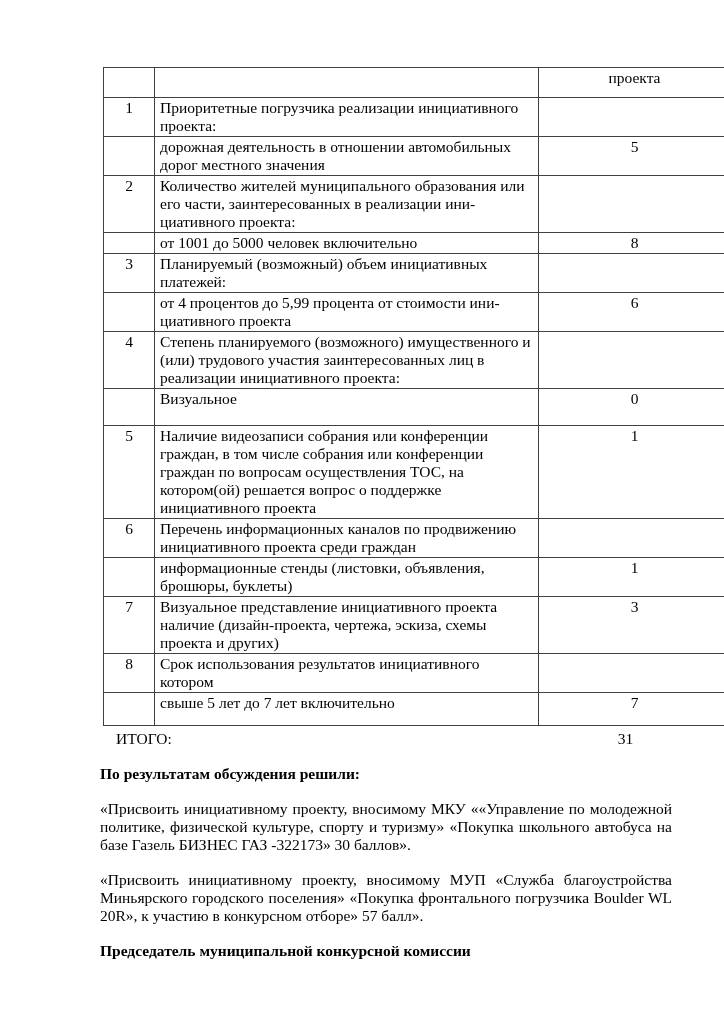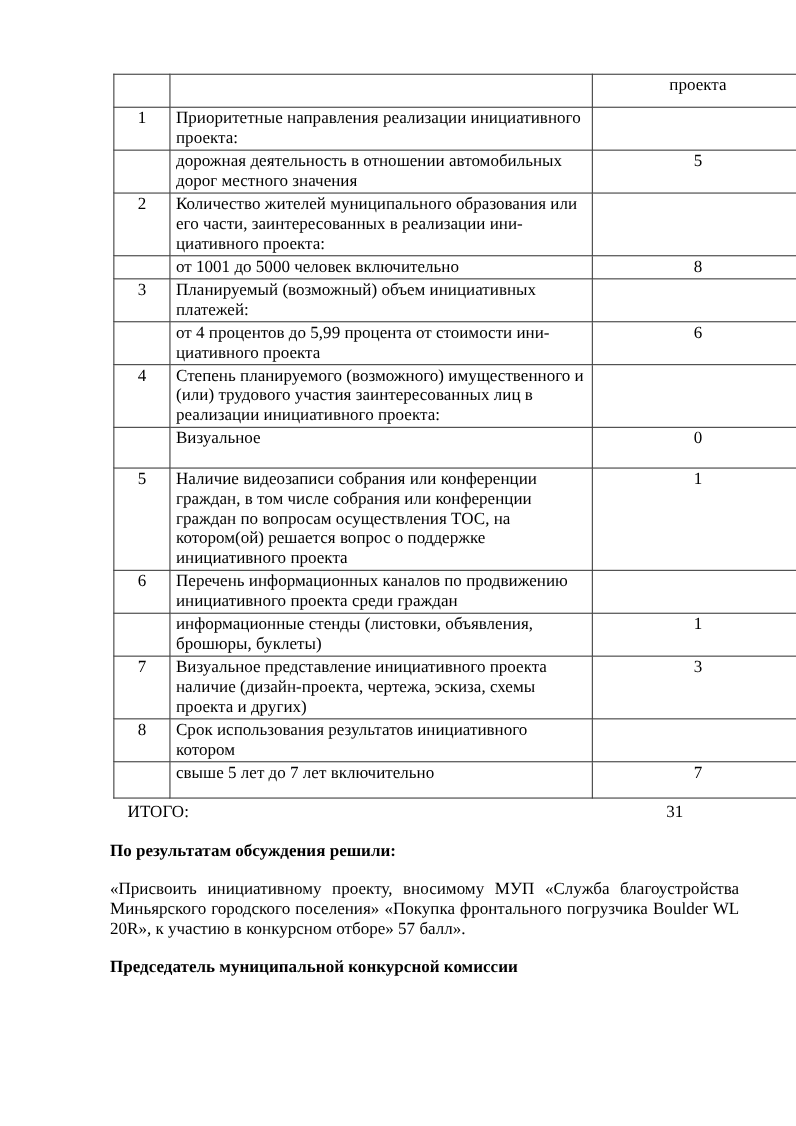--- a/index.html
+++ b/index.html
@@ -20,21 +20,21 @@
     overflow:hidden;
   }
   thead tr{height:30px;}
   .col-num{width:40px;text-align:center;padding-left:2px;padding-right:2px;}
   .col-text{width:373px;text-align:left;}
   .col-points{width:181px;text-align:center;}
   .totals{
     position:relative;width:594px;margin:4px 0 0 16px;height:18px;
   }
   .totals-value{
-    position:absolute;top:0;left:407px;width:181px;text-align:center;display:inline-block;
+    position:absolute;top:0;left:419px;width:181px;text-align:center;display:inline-block;
   }
   p{margin:0;}
   .heading{font-weight:bold;margin-top:17px;width:572px;}
   .para{width:572px;text-align:justify;margin-top:17px;}
   .sig-intro{margin-top:30px;width:572px;}
   .sig-chair{margin-top:17px;width:572px;font-weight:bold;}
 </style>
 </head>
 <body>
 
@@ -44,21 +44,21 @@
     <thead>
       <tr>
         <th class="col-num"></th>
         <th class="col-text"></th>
         <th class="col-points">проекта</th>
       </tr>
     </thead>
     <tbody id="table-body">
         <tr style="height: 37px;">
     <td class="col-num">1</td>
-    <td class="col-text">Приоритетные направления реализации инициативного проекта:</td>
+    <td class="col-text">Приоритетные погрузчика реализации инициативного проекта:</td>
     <td class="col-points"></td>
   </tr>
         <tr style="height: 35px;">
     <td class="col-num"></td>
     <td class="col-text">дорожная деятельность в отношении автомобильных дорог местного значения</td>
     <td class="col-points">5</td>
   </tr>
         <tr style="height: 53px;">
     <td class="col-num">2</td>
     <td class="col-text">Количество жителей муниципального образования или его части, заинтересованных в реализации ини-циативного проекта:</td>
@@ -122,17 +122,18 @@
       </tbody>
   </table>
 
   <div class="totals">
     <span>ИТОГО:</span>
     <span class="totals-value">31</span>
   </div>
 
   <p class="heading">По результатам обсуждения решили:</p>
 
+  <p class="para">«Присвоить инициативному проекту, вносимому  МКУ ««Управление по молодежной политике, физической культуре, спорту и туризму» «Покупка школьного автобуса на базе Газель БИЗНЕС ГАЗ -322173» 30 баллов».</p>
   <p class="para">«Присвоить инициативному проекту, вносимому   МУП «Служба благоустройства Миньярского городского поселения» «Покупка фронтального погрузчика Boulder WL 20R», к участию в конкурсном отборе» 57 балл».</p>
 
   <p class="sig-chair">Председатель муниципальной конкурсной комиссии</p>
 
 </div>
 
 </body></html>

